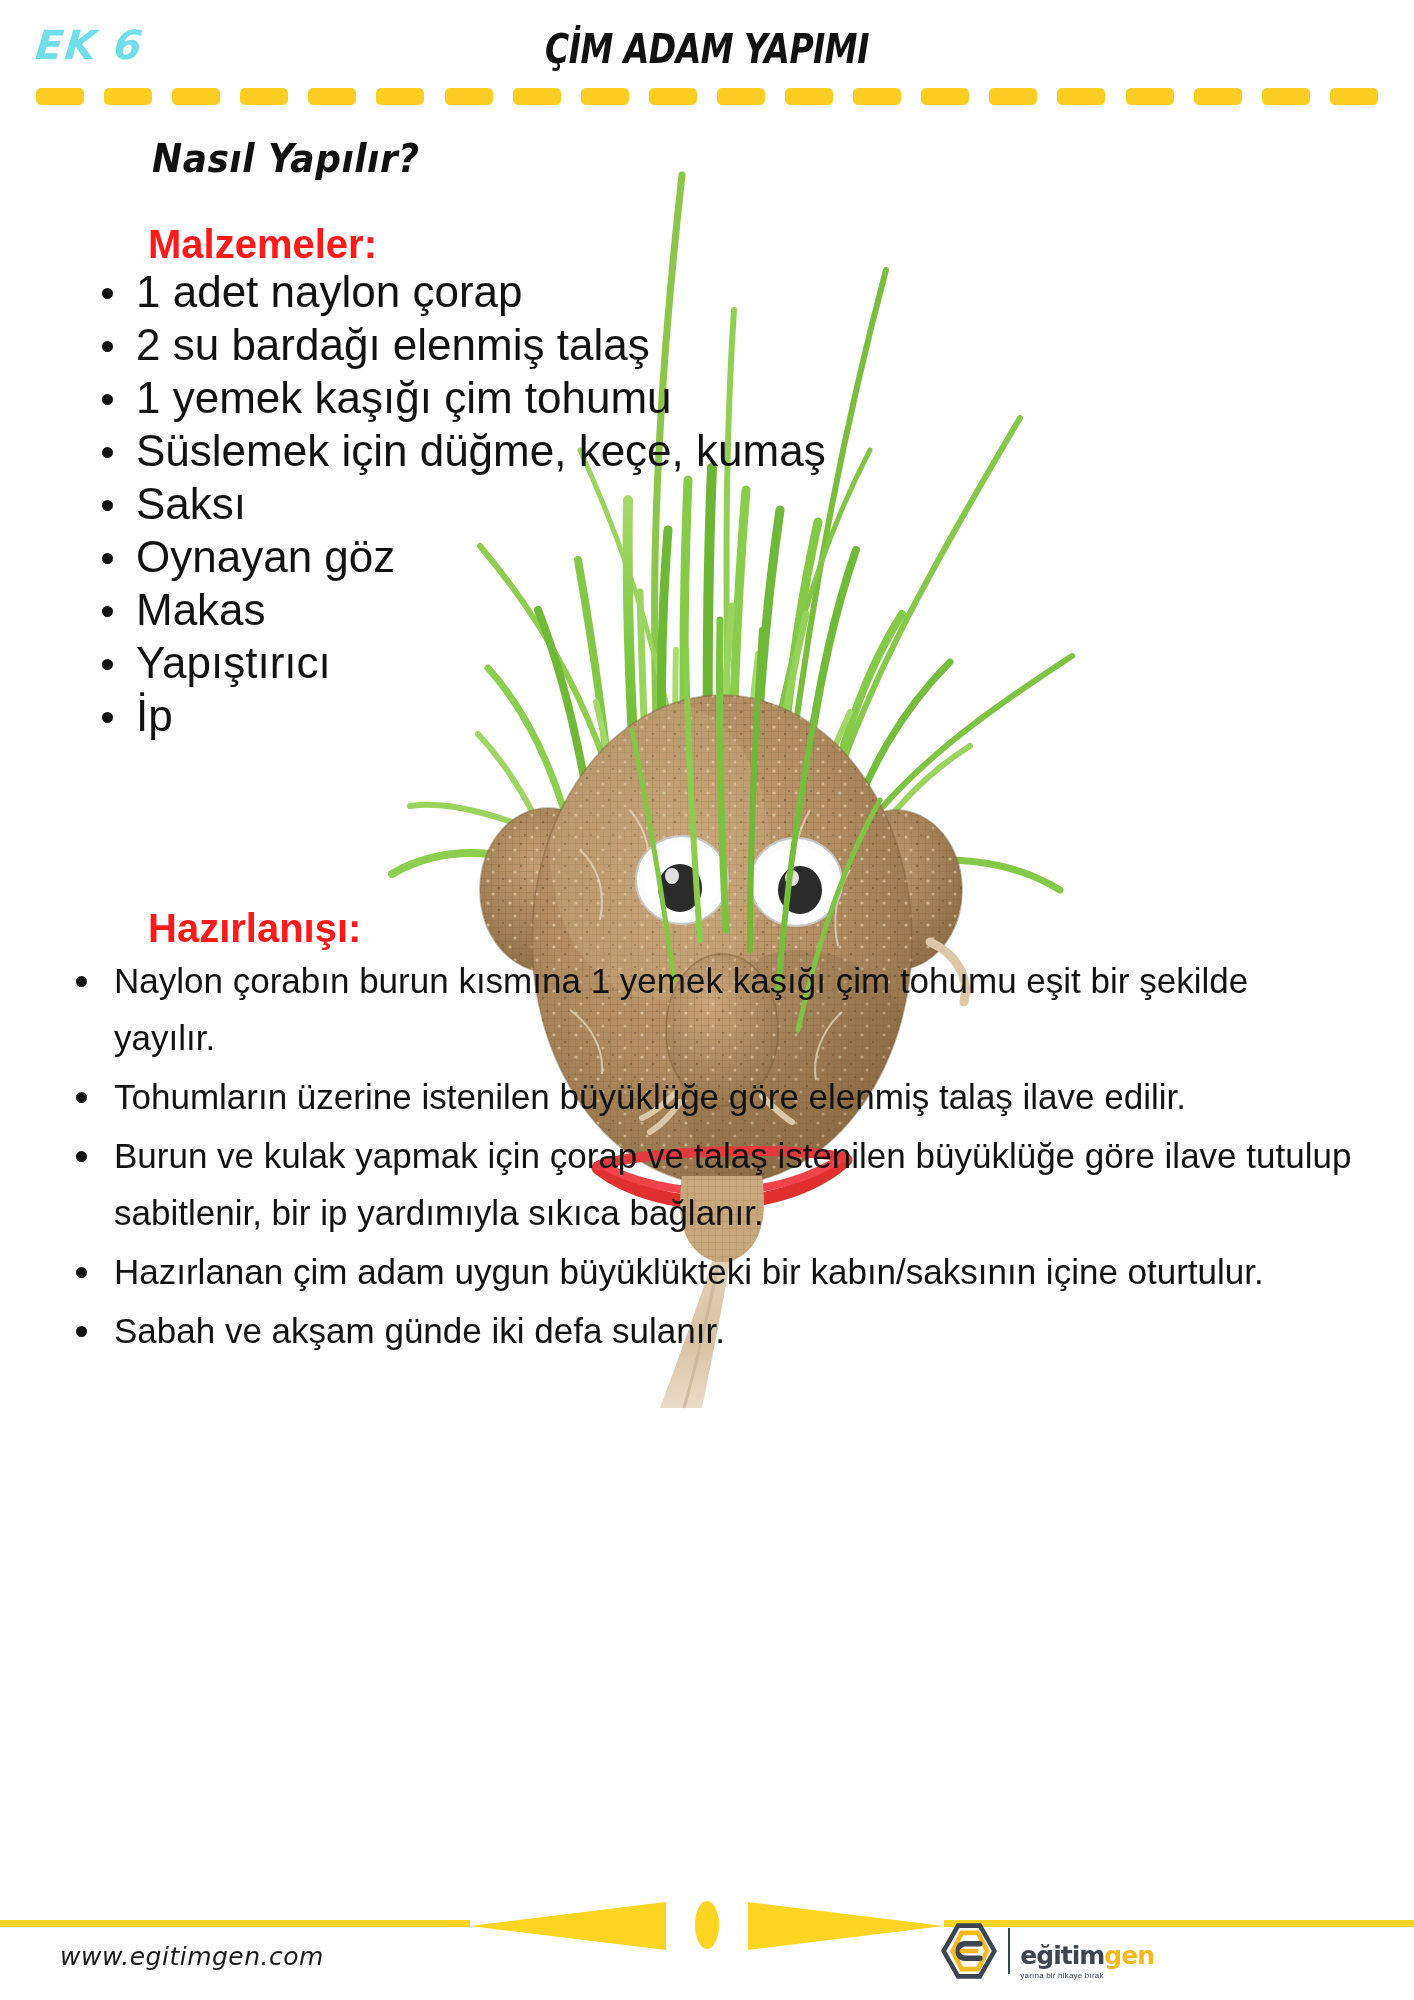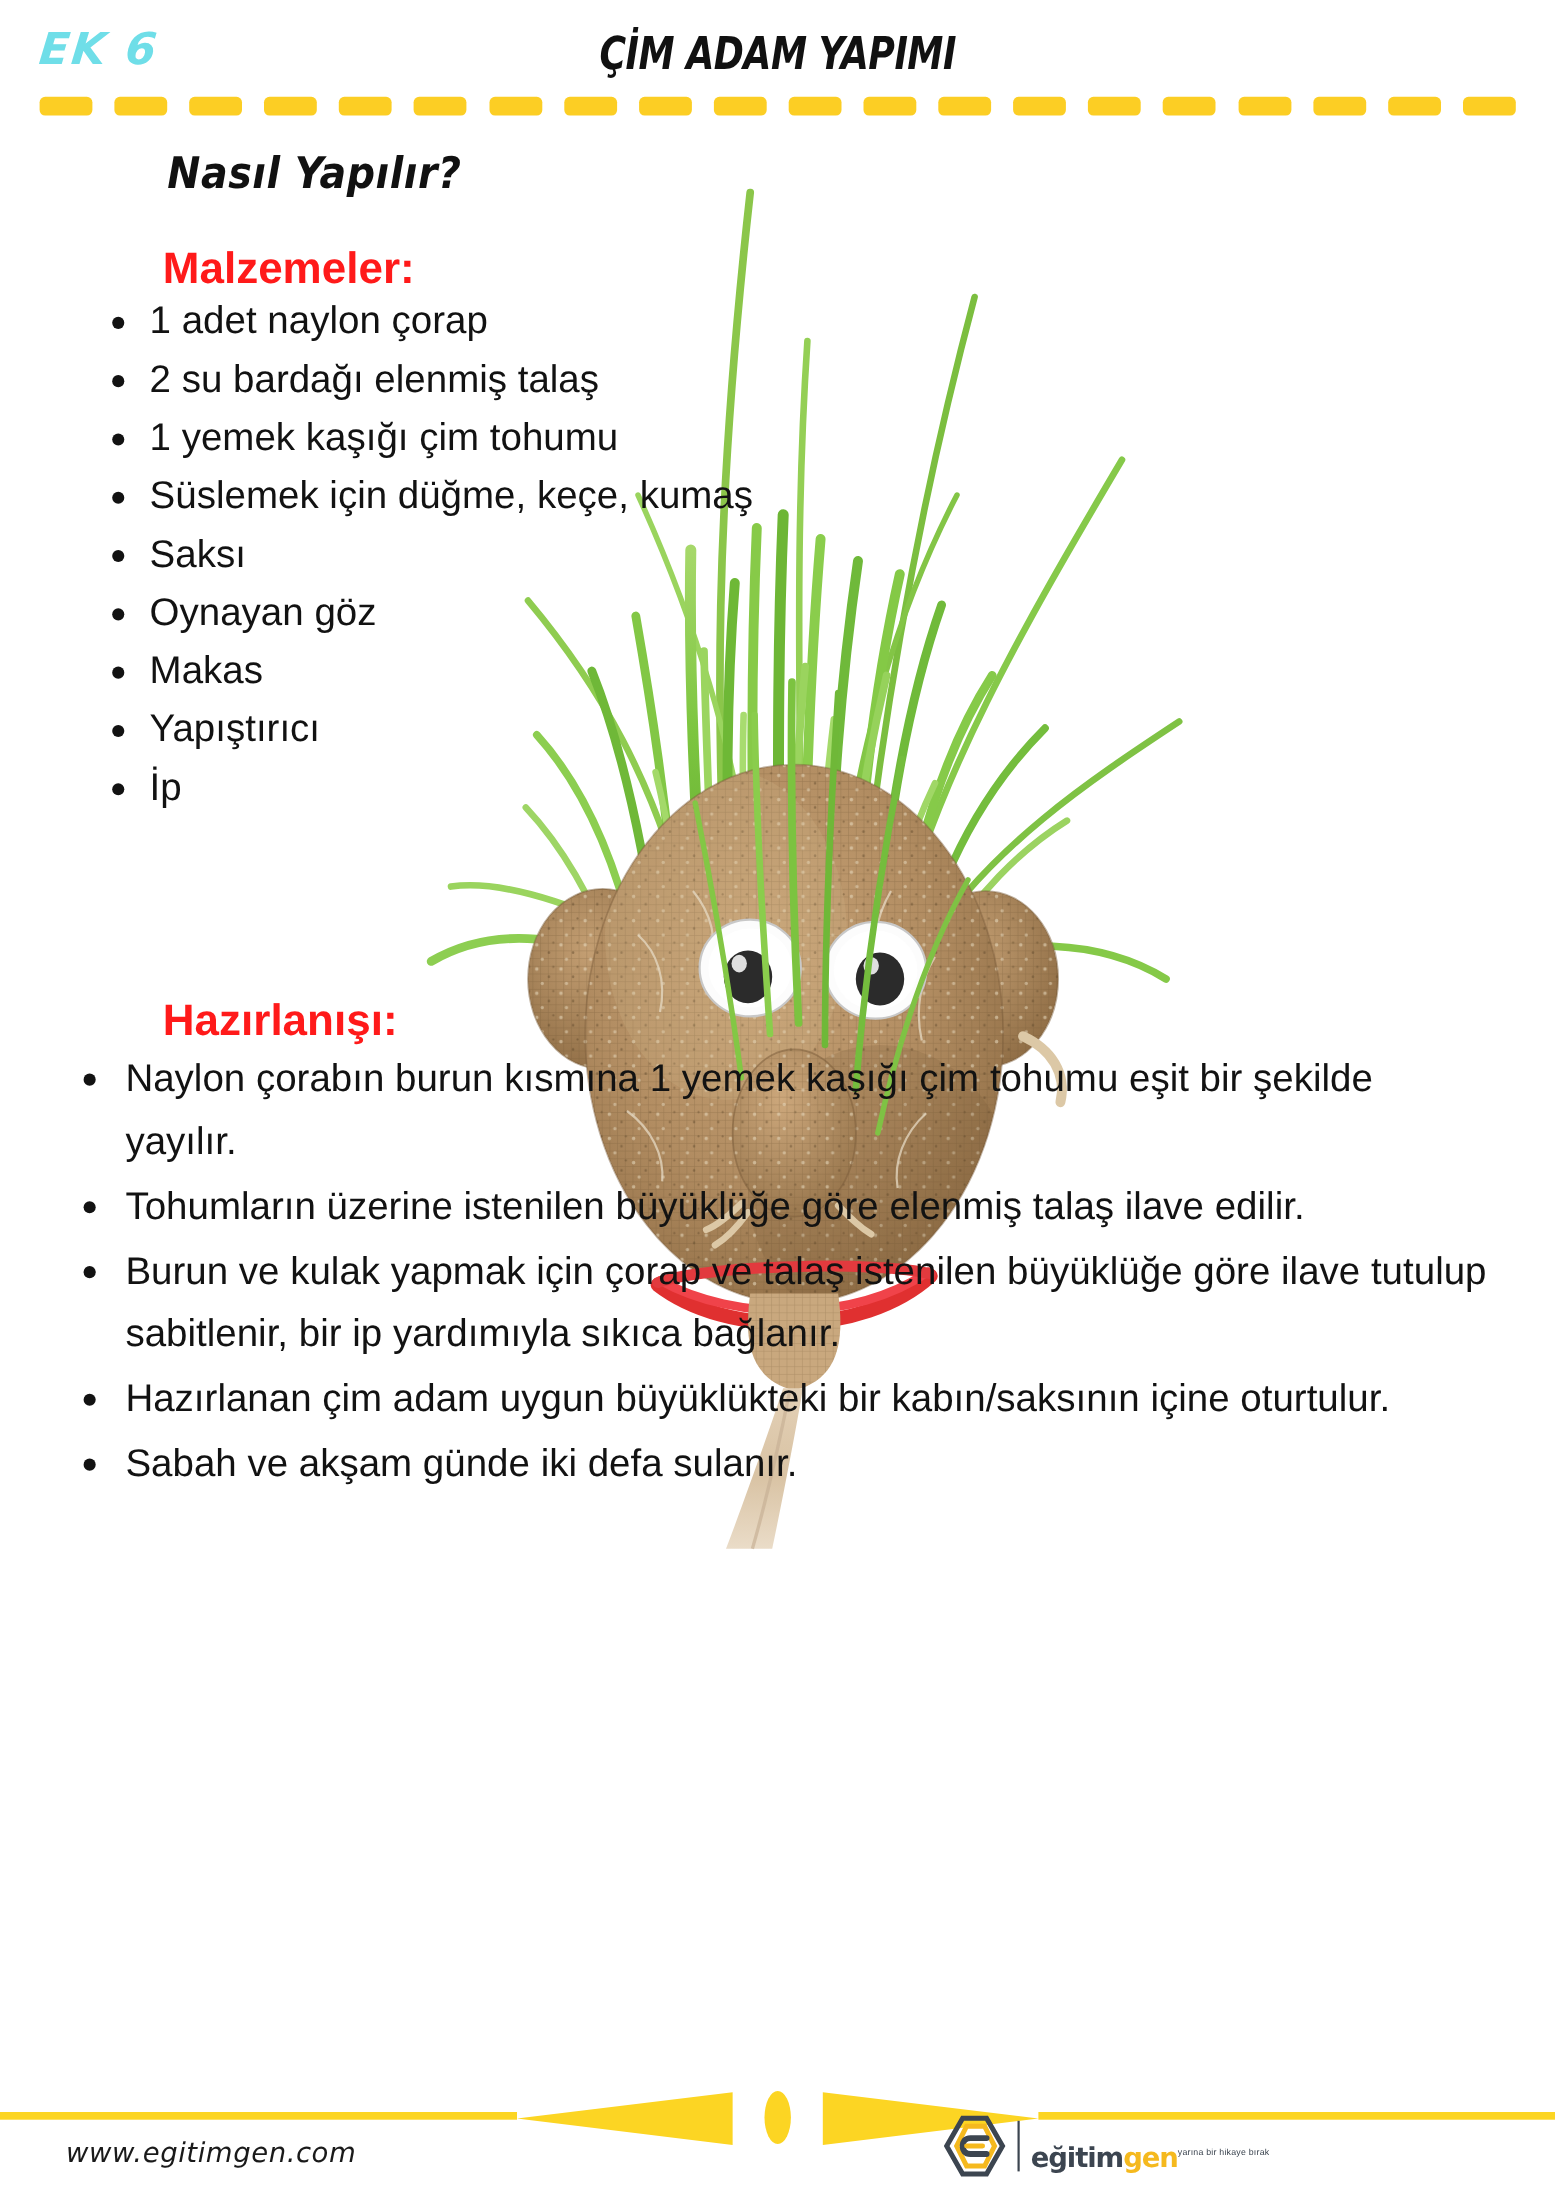--- a/index.html
+++ b/index.html
@@ -66,21 +66,21 @@
 
   
   ul { list-style:none; }
   .mat-list {
     position:absolute; left:92px; top:268px;
     width:560px; z-index:5;
   }
   .mat-list li {
     position:relative;
     padding-left:44px;
-    font-size:35px;
+    font-size:44px;
     line-height:48px;
     color:#121212;
     margin-bottom:5px;
     white-space:nowrap;
   }
   .mat-list li::before {
     content:"";
     position:absolute; left:10px; top:20px;
     width:11px; height:11px;
     background:#121212; border-radius:50%;
@@ -127,21 +127,21 @@
     font-size:25px;
     color:#1a1a1a;
     letter-spacing:0.5px;
   }
   .logo {
     position:absolute; right:32px; top:52px;
     display:flex; align-items:center; gap:10px;
   }
   .logo-mark { width:58px; height:58px; }
   .logo-divider { width:2px; height:46px; background:#3C4550; }
-  .logo-text { display:flex; flex-direction:row; line-height:1;margin-top:21px; }
+  .logo-text { display:flex; flex-direction:column; line-height:1;margin-top:21px; }
   .logo-word { font-size:25px; font-weight:bold; font-family:"DejaVu Sans", sans-serif; letter-spacing:-1px; }
   .logo-word .a { color:#3C4550; }
   .logo-word .b { color:#F5B91E; }
   .logo-tag { font-size:8px; color:#3C4550; letter-spacing:0.2px; margin-top:4px; }
 </style>
 </head>
 <body>
 
 <div class="header">
   <div class="ek-badge">EK 6</div>

